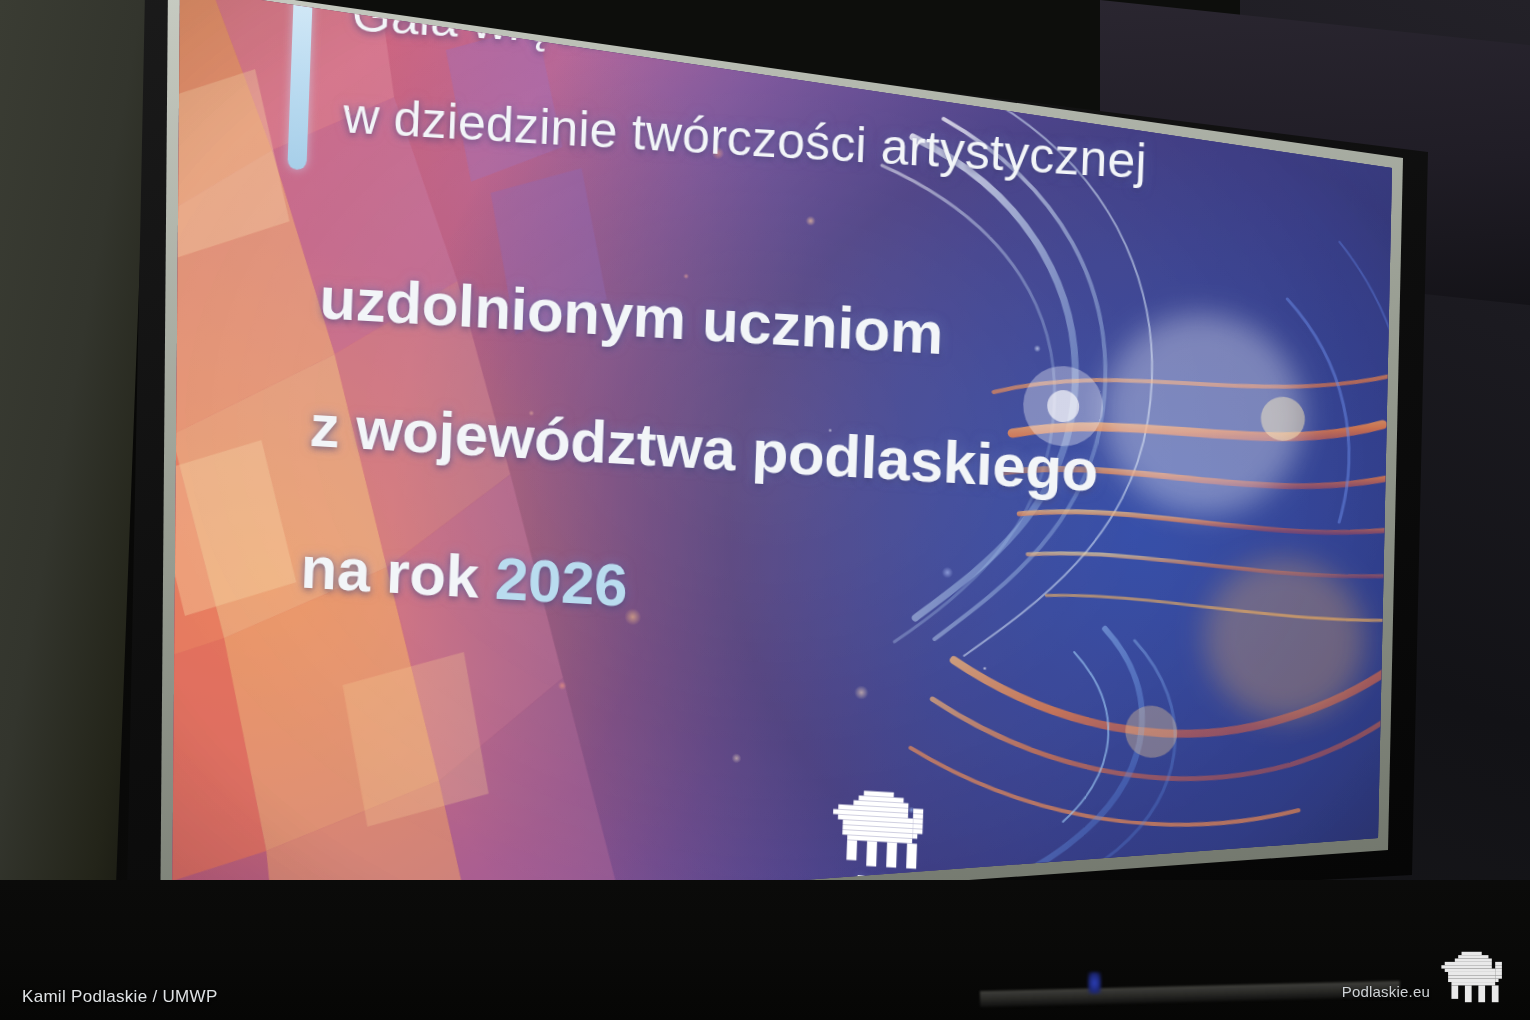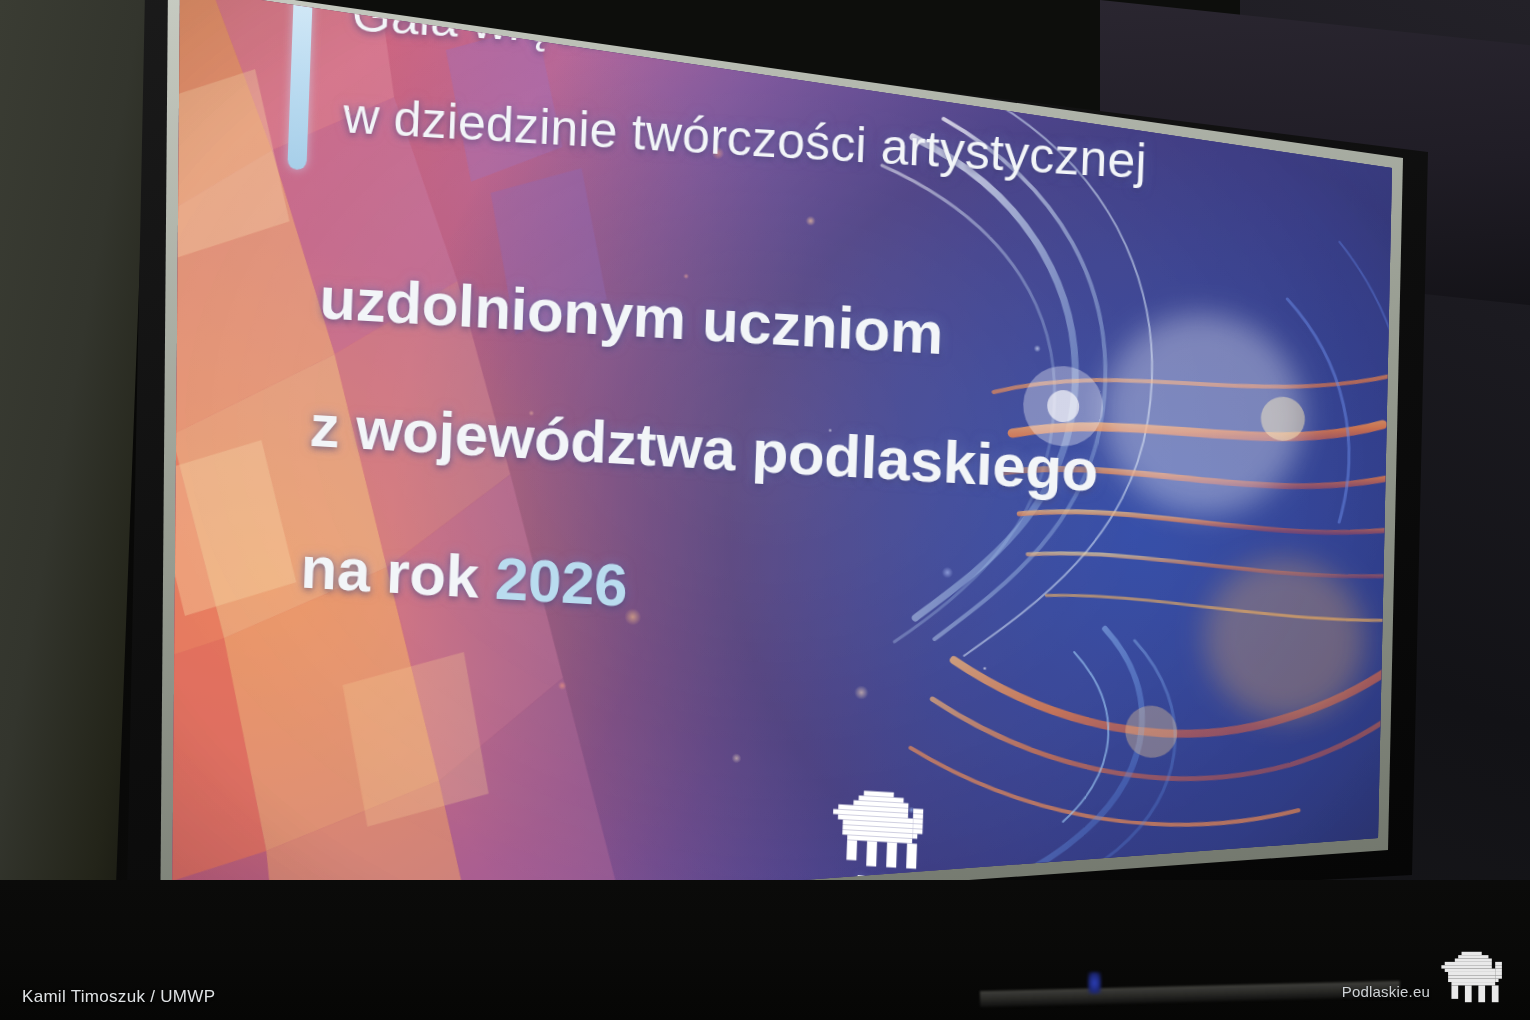--- a/index.html
+++ b/index.html
@@ -263,21 +263,21 @@
 
       </div>
     </div>
     <div class="mount-dot"></div>
   </div>
 
   <div class="wall-bottom"></div>
   <div class="desk-edge"></div>
   <div class="blue-led"></div>
 
-  <div class="credit">Kamil Timoszuk / UMWP</div>
+  <div class="credit">Kamil Podlaskie / UMWP</div>
 
   <div class="watermark">
     <div class="wm-text">Podlaskie.eu</div>
     <svg width="74" height="58" viewBox="0 0 22 17">
       <g fill="#e9e9e9">
         <rect x="7" y="1" width="6" height="1"></rect>
         <rect x="6" y="2" width="9" height="1"></rect>
         <rect x="5" y="3" width="11" height="1"></rect>
         <rect x="2" y="4" width="14" height="1"></rect>
         <rect x="1" y="5" width="15" height="1"></rect>

